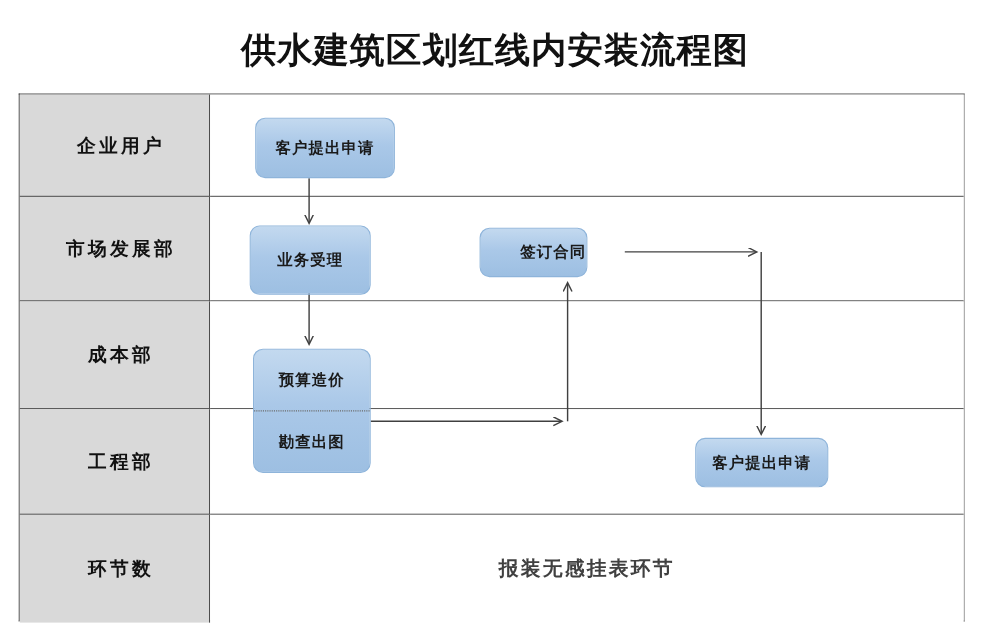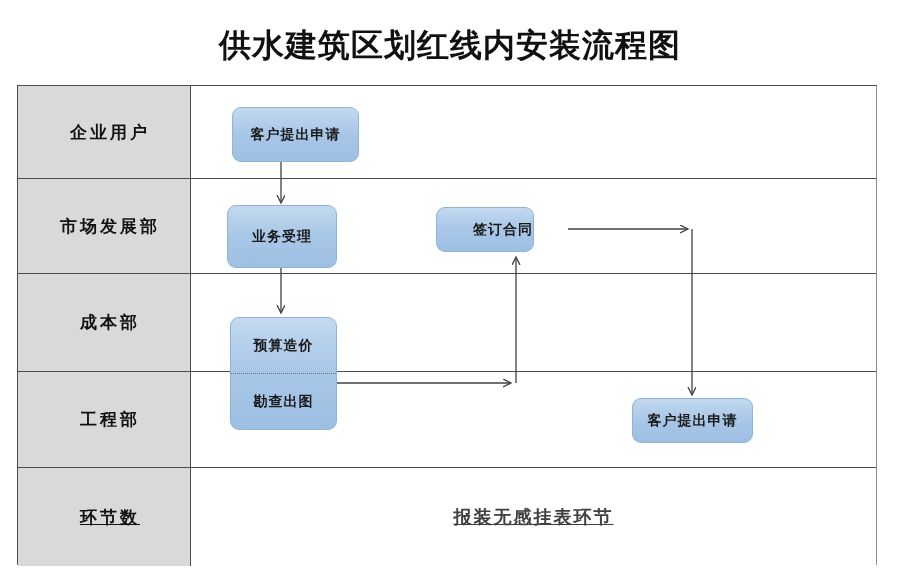--- a/index.html
+++ b/index.html
@@ -15,21 +15,21 @@
   
   .table{
     position:absolute;left:17px;top:85px;width:860px;height:480px;
     display:grid;grid-template-columns:173px 1fr;
     grid-template-rows:93px 95px 98px 96px 98px;
     border-top:1px solid #4d4d4d;border-left:1px solid #4d4d4d;
     border-right:1px solid #8c8c8c;border-bottom:1px solid #8c8c8c;
     box-sizing:border-box;
   }
   .cell{box-sizing:border-box;border-bottom:1px solid #4d4d4d;}
-  .row5{border-bottom:none;text-decoration:underline;}
+  .row5{border-bottom:none;}
   .label-cell{
     background:#d9d9d9;border-right:1px solid #4d4d4d;
     display:flex;align-items:center;justify-content:center;
     font-size:17px;font-weight:bold;color:#111;letter-spacing:3px;padding-left:12px;
   }
   .content-cell{background:#ffffff;}
   .footer-cell{
     display:flex;align-items:center;justify-content:center;
     font-size:18px;font-weight:bold;color:#404040;letter-spacing:2px;
   }

